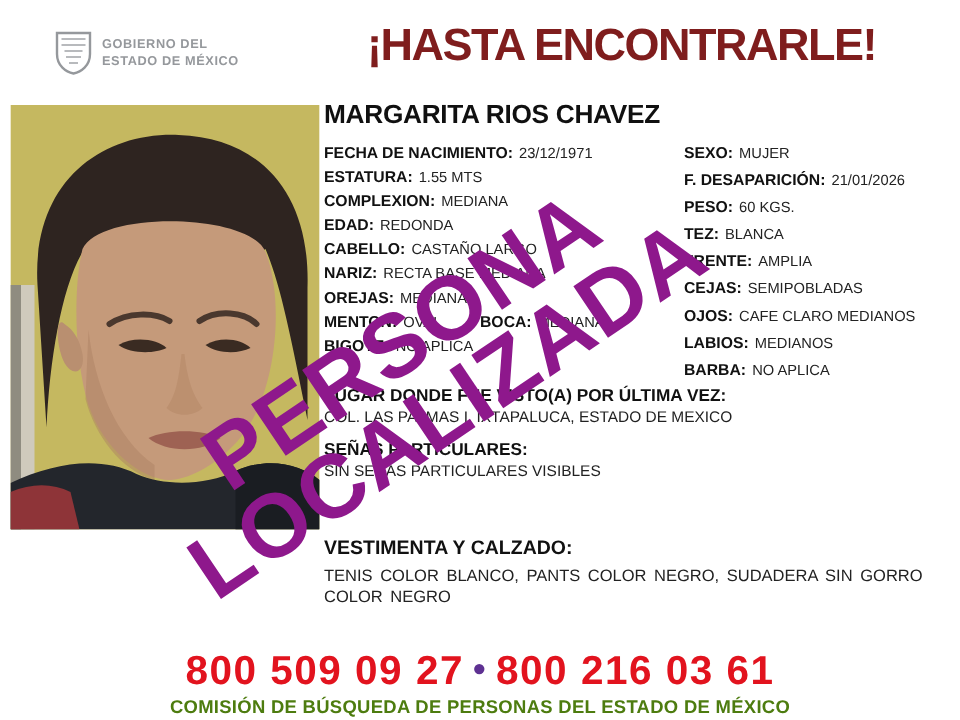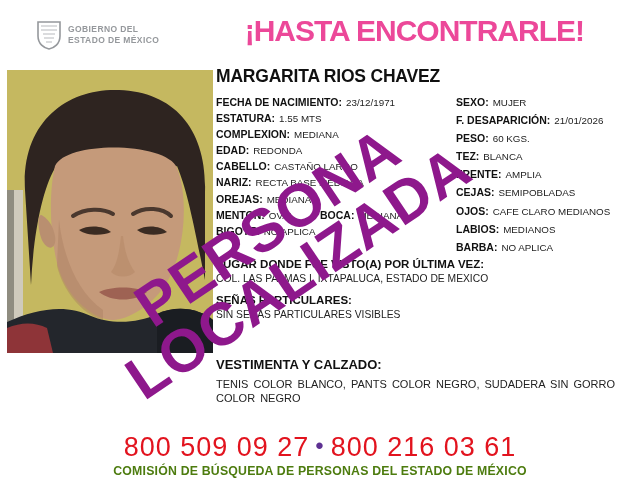--- a/index.html
+++ b/index.html
@@ -4,21 +4,21 @@
 <style>
   * { margin:0; padding:0; box-sizing:border-box; }
   html,body { background:#fff; }
   body { font-family:"Liberation Sans", sans-serif; }
   .poster { position:relative; width:640px; height:480px; background:#fff; overflow:hidden; }
 
   
   .logo { position:absolute; left:36px; top:20px; display:flex; align-items:center; gap:6px; }
   .logo svg { width:26px; height:30px; }
   .logo-text { color:#95989c; font-size:8.5px; font-weight:bold; line-height:1.25; letter-spacing:.4px; }
-  .title { position:absolute; right:56px; top:14px; color:#ec4899; font-size:30px; font-weight:bold; letter-spacing:-1px; white-space:nowrap; }
+  .title { position:absolute; right:56px; top:14px; color:#7f1d1d; font-size:30px; font-weight:bold; letter-spacing:-1px; white-space:nowrap; }
 
   
   .photo { position:absolute; left:7px; top:70px; width:206px; height:283px; }
   .photo svg { width:100%; height:100%; display:block; }
 
   
   .name { position:absolute; left:216px; top:66px; font-size:17.5px; font-weight:bold; color:#101010; letter-spacing:-0.2px; }
   .col { position:absolute; top:92px; }
   .col-left  { left:216px; width:240px; }
   .col-right { left:456px; width:180px; }
@@ -42,21 +42,21 @@
   
   .watermark { position:absolute; left:283px; top:250px; transform:translate(-50%,-50%) rotate(-34deg);
                text-align:center; color:#8e188c; font-weight:bold; line-height:.92; z-index:10;
                pointer-events:none; white-space:nowrap; }
   .watermark .wm1 { font-size:60px; letter-spacing:1px; display:block; }
   .watermark .wm2 { font-size:60px; letter-spacing:1px; display:block; }
 
   
   .footer { position:absolute; left:0; bottom:2px; width:100%; text-align:center; }
   .info { font-size:9.3px; color:#3f3f3f; line-height:1.25; letter-spacing:.3px; }
-  .phones { margin-top:2px; font-size:27px; font-weight:normal; color:#e2131e; letter-spacing:1px; white-space:nowrap; }
+  .phones { margin-top:2px; font-size:27px; font-weight:bold; color:#e2131e; letter-spacing:1px; white-space:nowrap; }
   .phones .bullet { color:#5e3192; font-size:24px; margin:0 6px; vertical-align:2px; }
   .commission { font-size:12.3px; font-weight:bold; color:#4d7c0f; letter-spacing:.2px; margin-top:1px; }
 </style>
 </head>
 <body>
 
 <div class="poster">
 
   <div class="logo">
     <svg viewBox="0 0 26 30">

